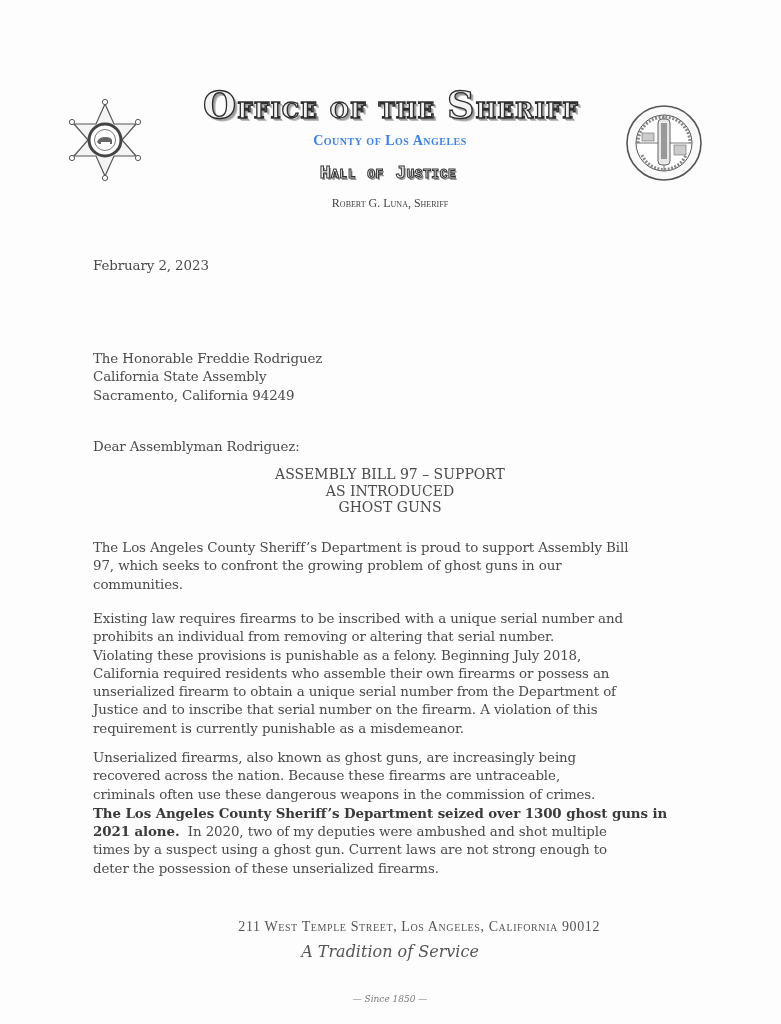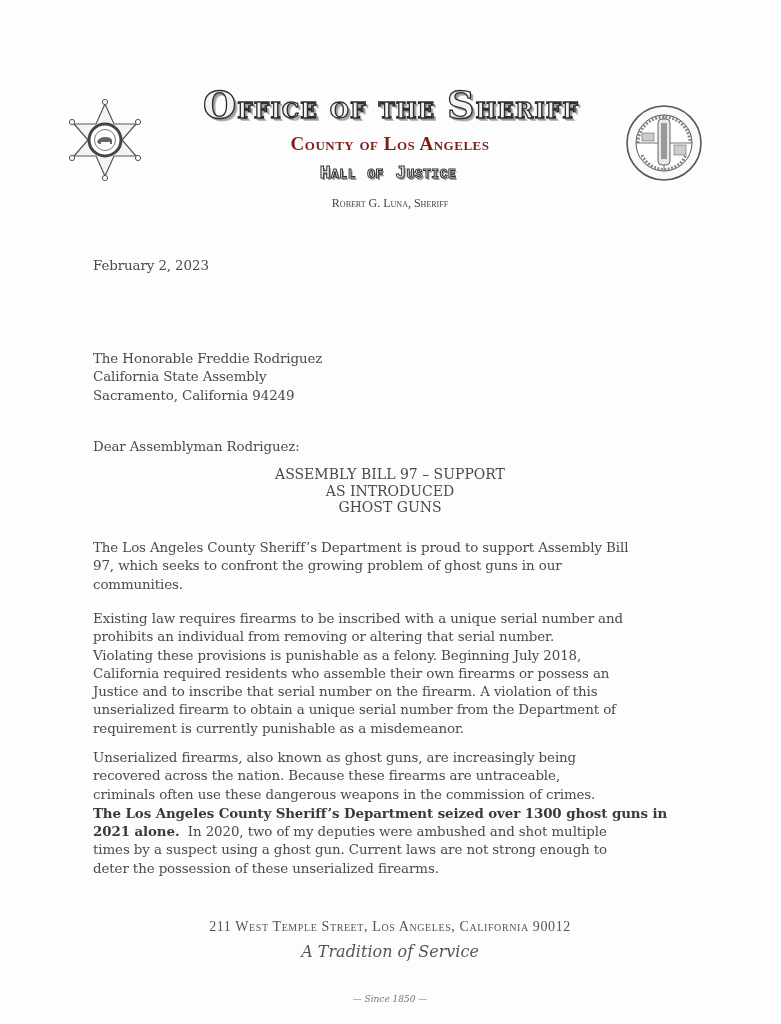--- a/index.html
+++ b/index.html
@@ -14,22 +14,22 @@
       position: absolute; left: 168px; top: 76px; width: 446px; text-align: center;
       font-family: "DejaVu Serif", serif; font-weight: bold; font-size: 31px; letter-spacing: 1px;
       color: #f2f2f2;
       -webkit-text-stroke: 1.3px #2e2e2e;
       text-shadow: 2px 2px 0 #9a9a9a, 3px 3px 0 #bdbdbd;
       font-variant: small-caps; white-space: nowrap; margin-top: 6px;
     }
     .title-main .cap { font-size: 38px; }
     .title-county {
       position: absolute; left: 200px; top: 133px; width: 380px; text-align: center;
-      font-family: "Liberation Serif", serif; font-weight: bold; font-size: 19px;
-      font-variant: small-caps; color: #7f1d1d; letter-spacing: 0.5px; white-space: nowrap;
+      font-family: "Liberation Serif", serif; font-weight: bold; font-size: 14px;
+      font-variant: small-caps; color: #3b82f6; letter-spacing: 0.5px; white-space: nowrap;
     }
     .title-hall {
       position: absolute; left: 238px; top: 163px; width: 300px; text-align: center;
       font-family: Liberation Mono, monospace; font-weight: bold; font-size: 18px;
       font-variant: small-caps; color: #efefef; -webkit-text-stroke: 1px #333;
       text-shadow: 1.5px 1.5px 0 #999; letter-spacing: 0.5px; white-space: nowrap;
     }
     .title-sheriff {
       position: absolute; left: 240px; top: 196px; width: 300px; text-align: center;
       font-family: "Liberation Serif", serif; font-size: 12px; font-variant: small-caps;
@@ -50,21 +50,21 @@
       font-family: "DejaVu Serif", serif; font-size: 14px; line-height: 16.5px; color: #4a4a4a;
     }
     .p1 { top: 539px; }
     .p2 { top: 610px; }
     .p3 { top: 749px; }
     .line { display: block; white-space: nowrap; }
     .bold { font-weight: bold; color: #3a3a3a; }
 
     
     .footer-addr {
-      position: absolute; left: 180px; top: 919px; width: 420px; text-align: center;
+      position: absolute; left: 180px; top: 919px; width: 420px; text-align: right;
       font-family: "Liberation Serif", serif; font-size: 14px; font-variant: small-caps;
       color: #555; letter-spacing: 0.6px; white-space: nowrap;
     }
     .footer-motto {
       position: absolute; left: 230px; top: 942px; width: 320px; text-align: center;
       font-family: "DejaVu Serif", serif; font-style: italic; font-size: 16px; color: #555;
       white-space: nowrap;
     }
     .footer-since {
       position: absolute; left: 300px; top: 994px; width: 180px; text-align: center;
@@ -134,22 +134,22 @@
     <span class="line">The Los Angeles County Sheriff’s Department is proud to support Assembly Bill</span>
     <span class="line">97, which seeks to confront the growing problem of ghost guns in our</span>
     <span class="line">communities.</span>
   </div>
 
   <div class="txt p2">
     <span class="line">Existing law requires firearms to be inscribed with a unique serial number and</span>
     <span class="line">prohibits an individual from removing or altering that serial number.</span>
     <span class="line">Violating these provisions is punishable as a felony.  Beginning July 2018,</span>
     <span class="line">California required residents who assemble their own firearms or possess an</span>
+    <span class="line">unserialized firearm to obtain a unique serial number from the Department of</span>
     <span class="line">Justice and to inscribe that serial number on the firearm.  A violation of this</span>
-    <span class="line">unserialized firearm to obtain a unique serial number from the Department of</span>
     <span class="line">requirement is currently punishable as a misdemeanor.</span>
   </div>
 
   <div class="txt p3">
     <span class="line">Unserialized firearms, also known as ghost guns, are increasingly being</span>
     <span class="line">recovered across the nation.  Because these firearms are untraceable,</span>
     <span class="line">criminals often use these dangerous weapons in the commission of crimes.</span>
     <span class="line bold">The Los Angeles County Sheriff’s Department seized over 1300 ghost guns in</span>
     <span class="line"><span class="bold">2021 alone.</span><span style="white-space:pre">  In 2020, two of my deputies were ambushed and shot multiple</span></span>
     <span class="line">times by a suspect using a ghost gun.  Current laws are not strong enough to</span>

